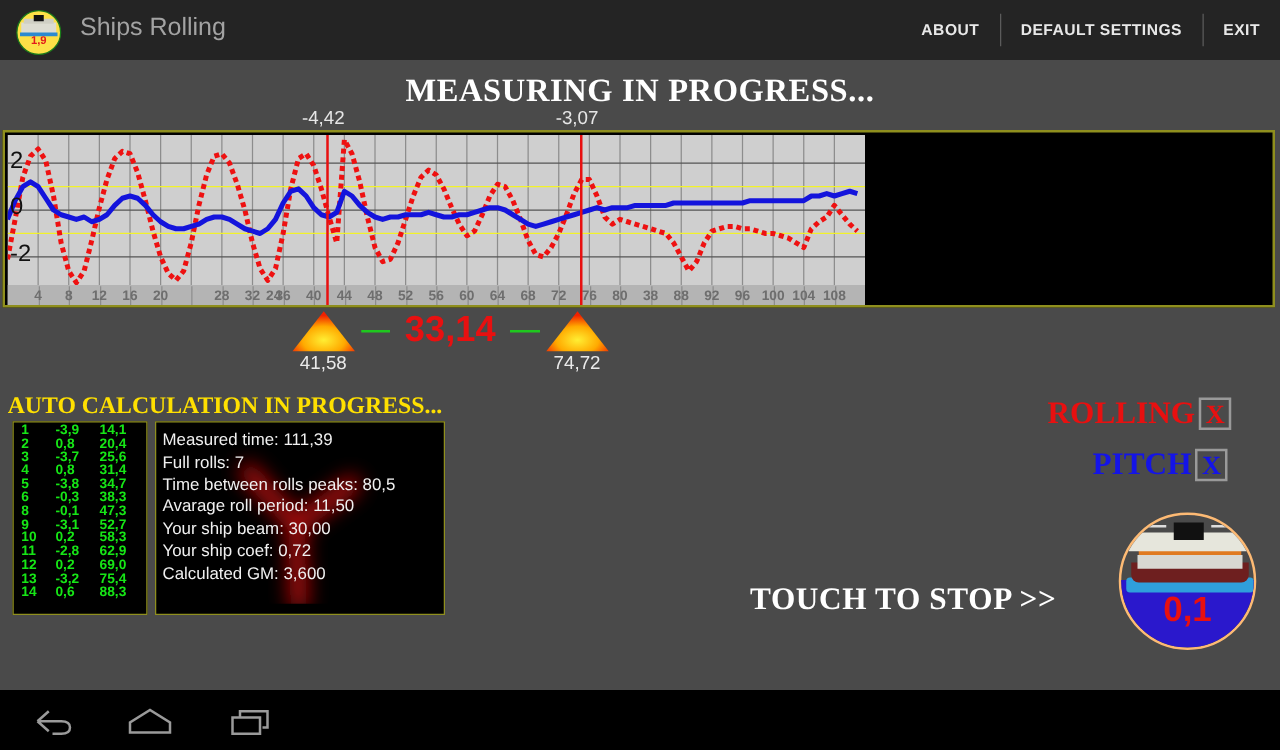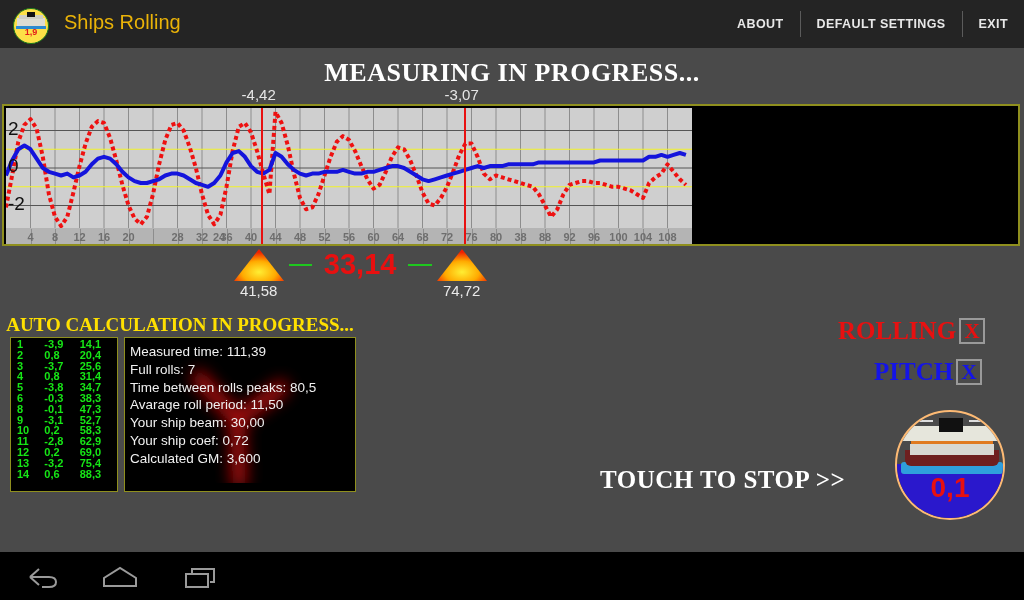--- a/index.html
+++ b/index.html
@@ -9,21 +9,21 @@
   
   .actionbar{position:absolute;left:0;top:0;width:1024px;height:48px;background:#242424;}
   .logo{position:absolute;left:13px;top:8px;width:34px;height:34px;border-radius:50%;
         background:#fde047;border:1px solid #1a7a1a;overflow:hidden;}
   .logo .hull{position:absolute;left:3px;top:9px;width:28px;height:9px;background:#dcdcd2;}
   .logo .deck{position:absolute;left:5px;top:6px;width:24px;height:4px;background:#cfcfc4;}
   .logo .stack{position:absolute;left:13px;top:3px;width:8px;height:5px;background:#111;}
   .logo .waterline{position:absolute;left:2px;top:17px;width:30px;height:3px;background:#2b8ad0;}
   .logo .lval{position:absolute;left:0;top:18px;width:34px;text-align:center;color:#e21b1b;
         font-size:9px;font-weight:bold;font-family:"Liberation Sans",sans-serif;}
-  .apptitle{position:absolute;left:64px;top:11px;color:#eab308;font-size:20px;}
+  .apptitle{position:absolute;left:64px;top:11px;color:#a3a3a3;font-size:20px;}
   .menu{position:absolute;right:0;top:0;height:48px;display:flex;align-items:center;}
   .menu .mi{color:#e8e8e8;font-size:12.5px;font-weight:bold;letter-spacing:.4px;padding:4px 16px;line-height:48px;}
   .menu .sep{width:1px;height:26px;background:#5b5b5b;}
 
   
   .headline{position:absolute;left:0;top:58px;width:1024px;text-align:center;color:#fff;
      font-family:"Liberation Serif",serif;font-weight:bold;font-size:26px;letter-spacing:.5px;}
 
   
   .curval{position:absolute;top:86px;color:#e6e6e6;font-size:15px;text-align:center;width:80px;}

